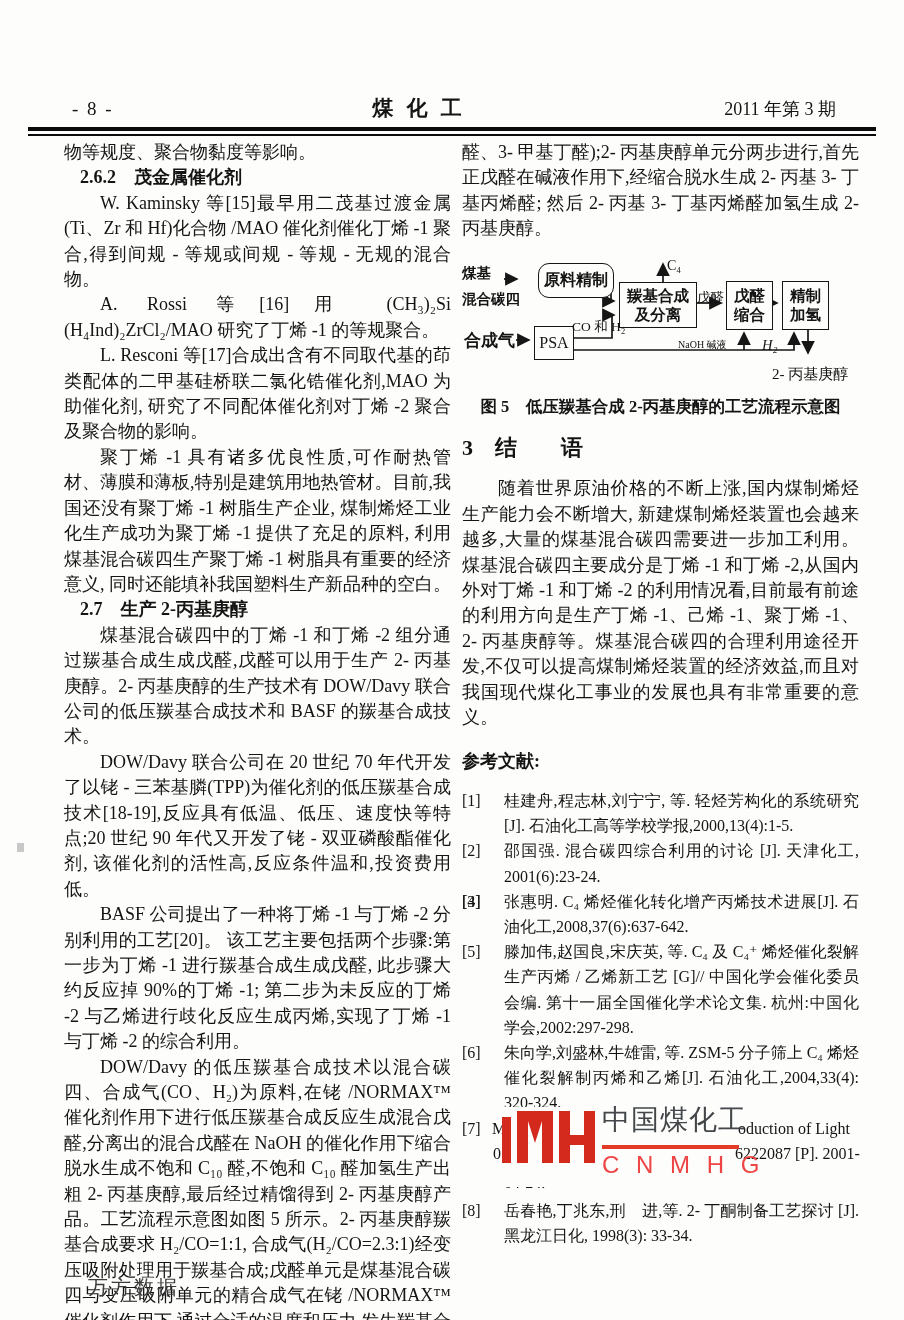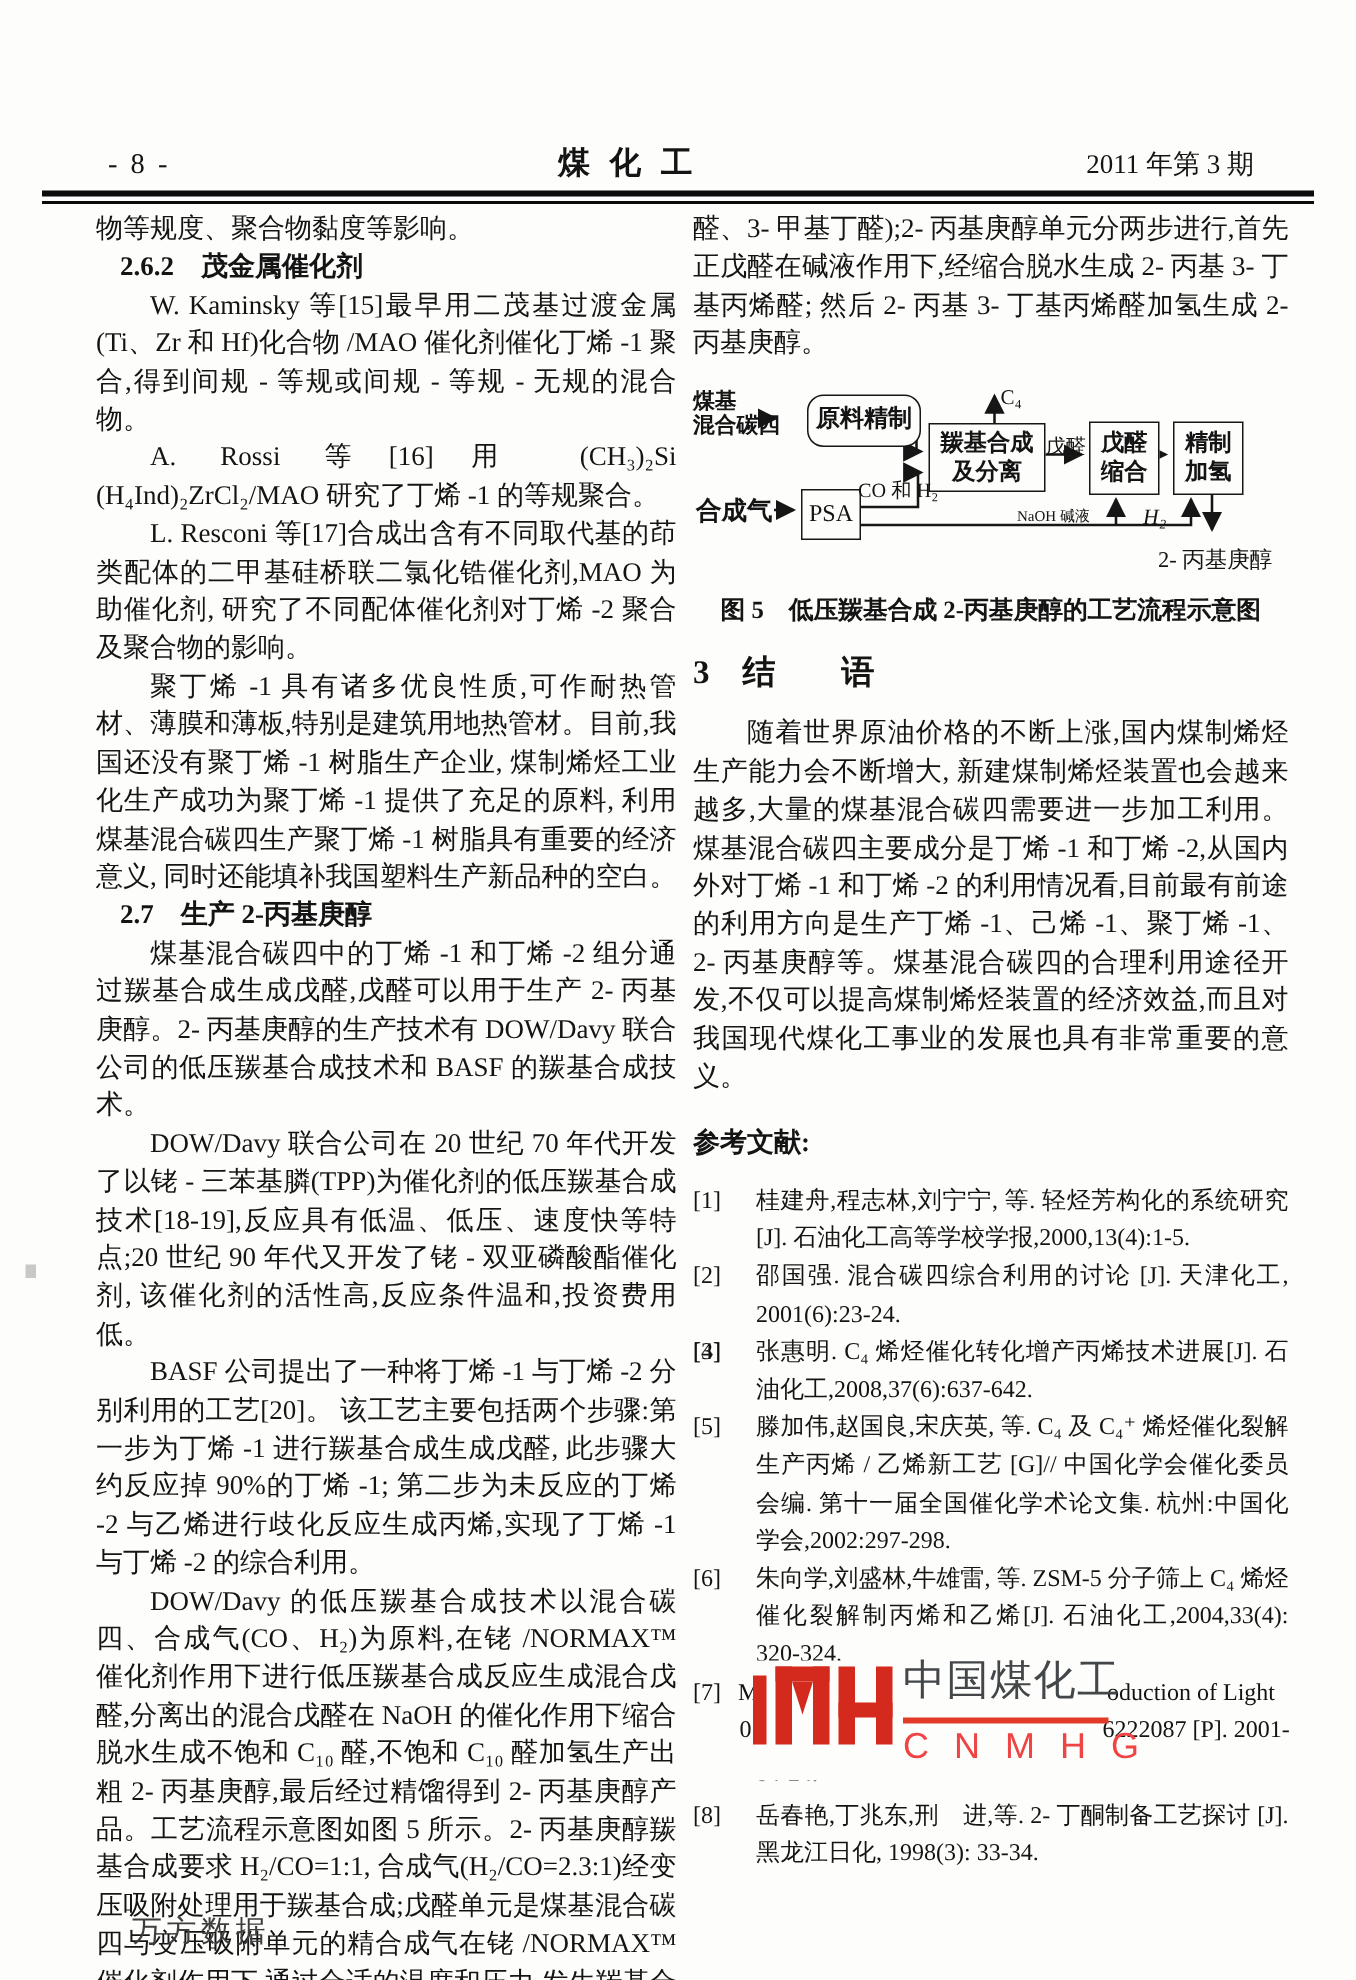--- a/index.html
+++ b/index.html
@@ -25,21 +25,21 @@
   .fig{position:relative;width:397px;height:138px;margin:10px 0 2px 0;}
   .fig-svg{position:absolute;left:0;top:0;}
   .fbox{position:absolute;border:1.6px solid #161616;display:flex;align-items:center;
         justify-content:center;text-align:center;white-space:pre-line;background:#fdfdfb;}
   .flab{position:absolute;white-space:pre-line;}
   .b-refine{left:76px;top:11px;width:74px;height:33px;font-size:16px;font-weight:bold;border-radius:11px;}
   .b-oxo{left:157px;top:30px;width:76px;height:44px;font-size:15.5px;font-weight:bold;line-height:19px;}
   .b-psa{left:72px;top:74px;width:38px;height:32px;font-size:16px;}
   .b-cond{left:264px;top:29px;width:45px;height:47px;font-size:15.5px;font-weight:bold;line-height:19px;}
   .b-hydro{left:320px;top:29px;width:45px;height:47px;font-size:15.5px;font-weight:bold;line-height:19px;}
-  .l-in1{left:0;top:8px;font-size:14.5px;line-height:16px;font-weight:bold;}
+  .l-in1{left:0;top:8px;font-size:14.5px;line-height:26px;font-weight:bold;}
   .l-in2{left:2px;top:76px;font-size:17px;font-weight:bold;}
   .l-coh2{left:110px;top:62px;font-size:13.5px;}
   .l-c4{left:205px;top:1px;font-size:14px;}
   .l-val{left:235px;top:33px;font-size:13.5px;}
   .l-naoh{left:216px;top:80px;font-size:10px;}
   .l-h2{left:300px;top:81px;font-size:14.5px;font-style:italic;}
   .l-prod{left:310px;top:110px;font-size:15px;}
   .caption{text-align:center;font-weight:bold;font-size:16.5px;margin:4px 0 6px 0;text-indent:0;}
   
   .sec-h{font-size:22px;font-weight:bold;margin:16px 0 16px 0;text-indent:0;}

